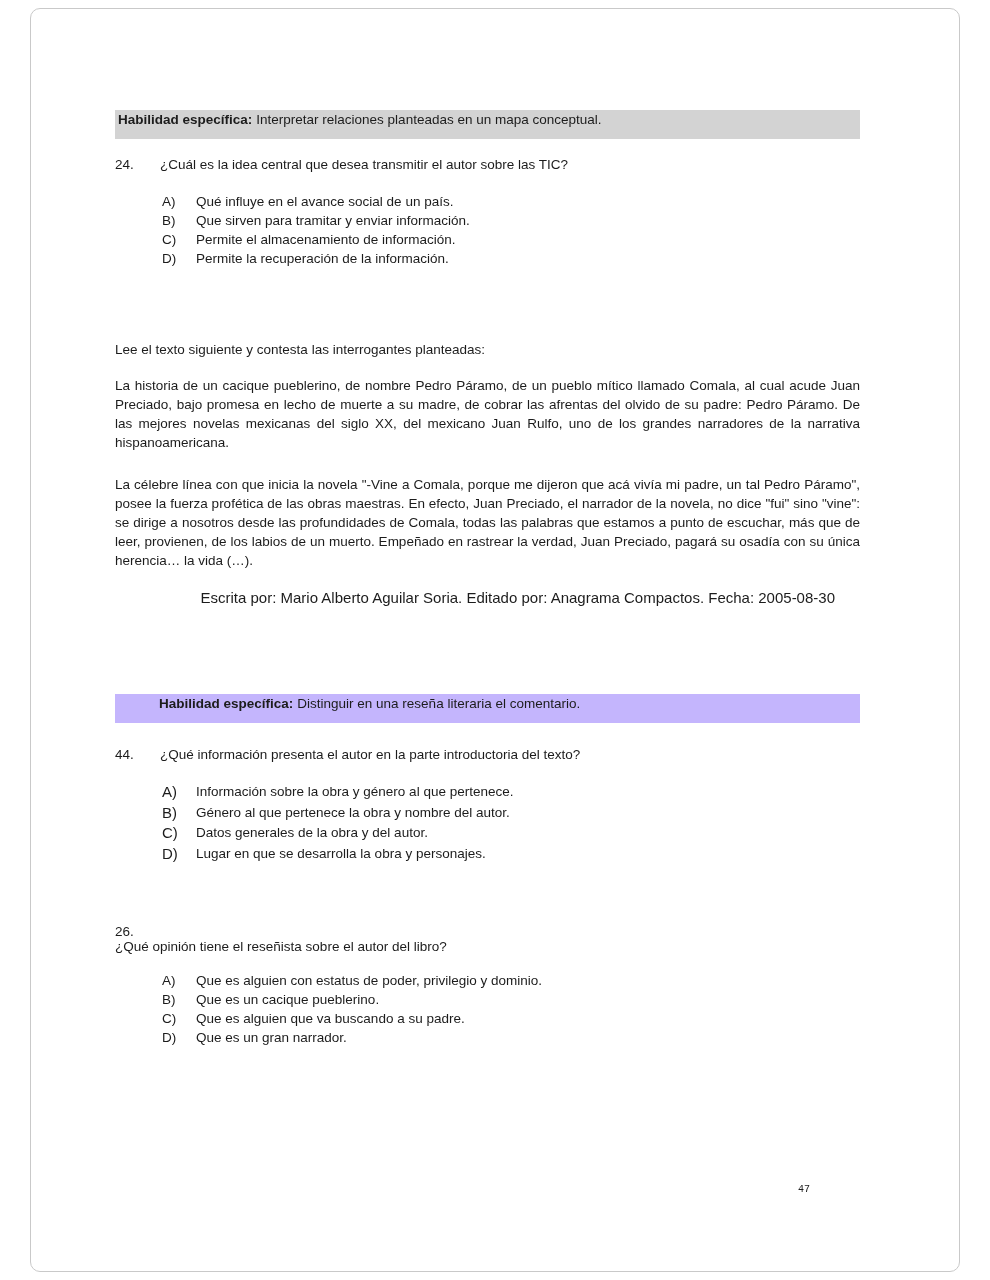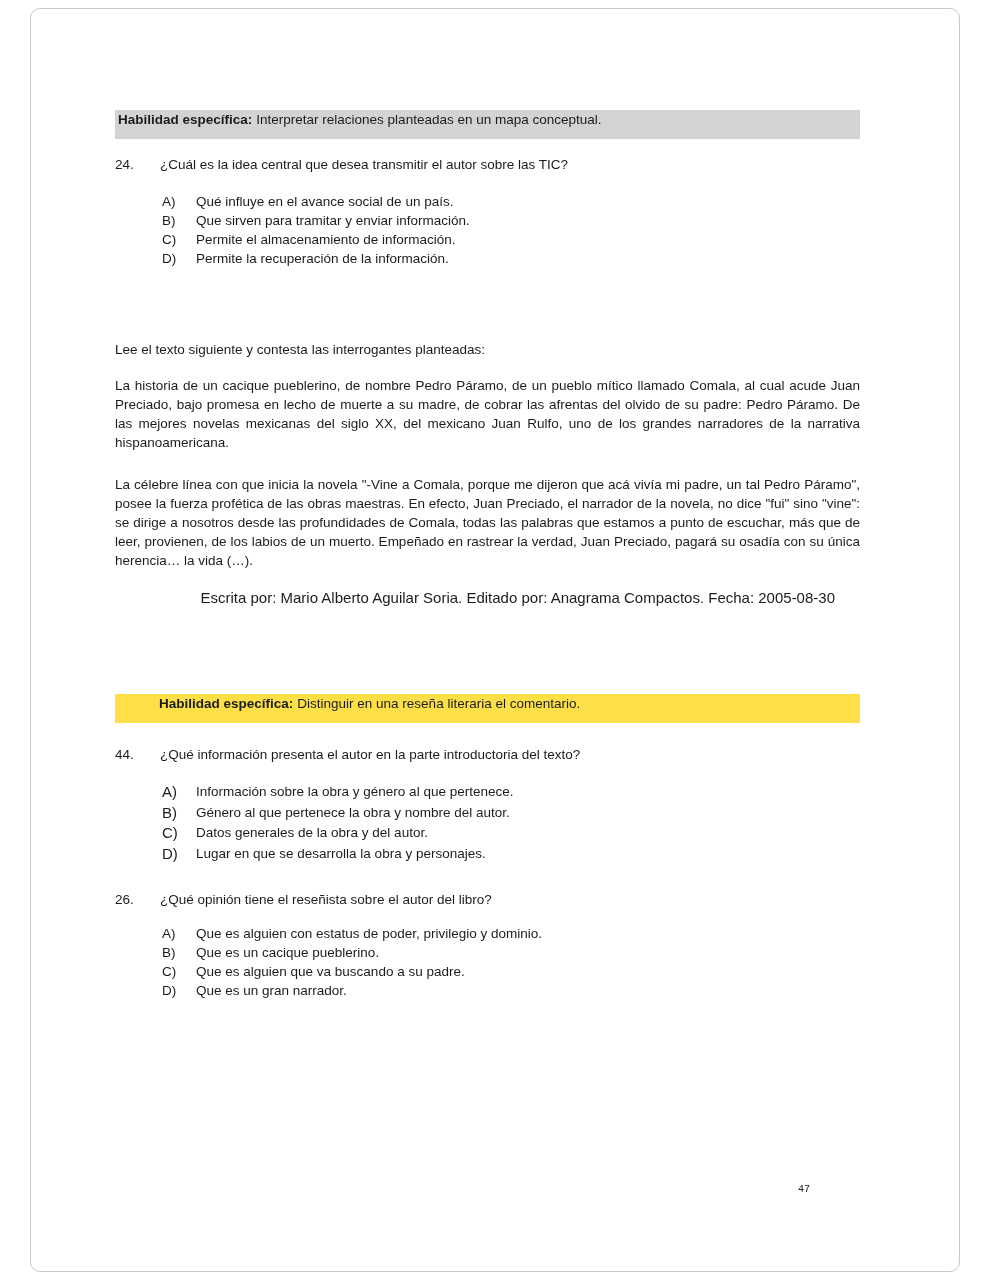--- a/index.html
+++ b/index.html
@@ -54,21 +54,21 @@
   }
 
   .bar2 { margin-top: 89px; }
   .q25-row { margin-top: 24px; }
   .q25-options { margin-top: 20px; }
   .q25-options .option { line-height: 20.5px; }
   .q25-options .opt-letter { font-size: 15px; }
 
   .estrategia { margin-top: 76px; }
 
-  .q26-row { margin-top: 28px; }
+  .q26-row { margin-top: 60px; flex-direction: column; }
   .q26-options { margin-top: 17px; }
 
   .page-number {
     position: absolute;
     top: 1184px;
     left: 798px;
     font-size: 10px;
     font-family: Liberation Mono, monospace;
   }
 </style>
@@ -106,21 +106,21 @@
         <span class="opt-text">Permite la recuperación de la información.</span>
       </div>
     </div>
   </div>
 
   <div class="reading-intro">Lee el texto siguiente y contesta las interrogantes planteadas:</div>
   <div class="reading-p">La historia de un cacique pueblerino, de nombre Pedro Páramo, de un pueblo mítico llamado Comala, al cual acude Juan Preciado, bajo promesa en lecho de muerte a su madre, de cobrar las afrentas del olvido de su padre: Pedro Páramo. De las mejores novelas mexicanas del siglo XX, del mexicano Juan Rulfo, uno de los grandes narradores de la narrativa hispanoamericana.</div>
   <div class="reading-p reading-p2">La célebre línea con que inicia la novela "-Vine a Comala, porque me dijeron que acá vivía mi padre, un tal Pedro Páramo", posee la fuerza profética de las obras maestras. En efecto, Juan Preciado, el narrador de la novela, no dice "fui" sino "vine": se dirige a nosotros desde las profundidades de Comala, todas las palabras que estamos a punto de escuchar, más que de leer, provienen, de los labios de un muerto. Empeñado en rastrear la verdad, Juan Preciado, pagará su osadía con su única herencia… la vida (…).</div>
   <div class="attribution">Escrita por: Mario Alberto Aguilar Soria. Editado por: Anagrama Compactos. Fecha: 2005-08-30</div>
 
-  <div class="highlight-bar bar2" style="background: #fde047; padding-left: 44px;">
+  <div class="highlight-bar bar2" style="background: #c4b5fd; padding-left: 44px;">
     <span class="label-bold">Habilidad específica:</span><span>Distinguir en una reseña literaria el comentario.</span>
   </div>
 
   <div>
     <div class="q-row q25-row">
       <span class="q-num">44.</span>
       <span class="q-text">¿Qué información presenta el autor en la parte introductoria del texto?</span>
     </div>
     <div class="options q25-options">
       <div class="option">

